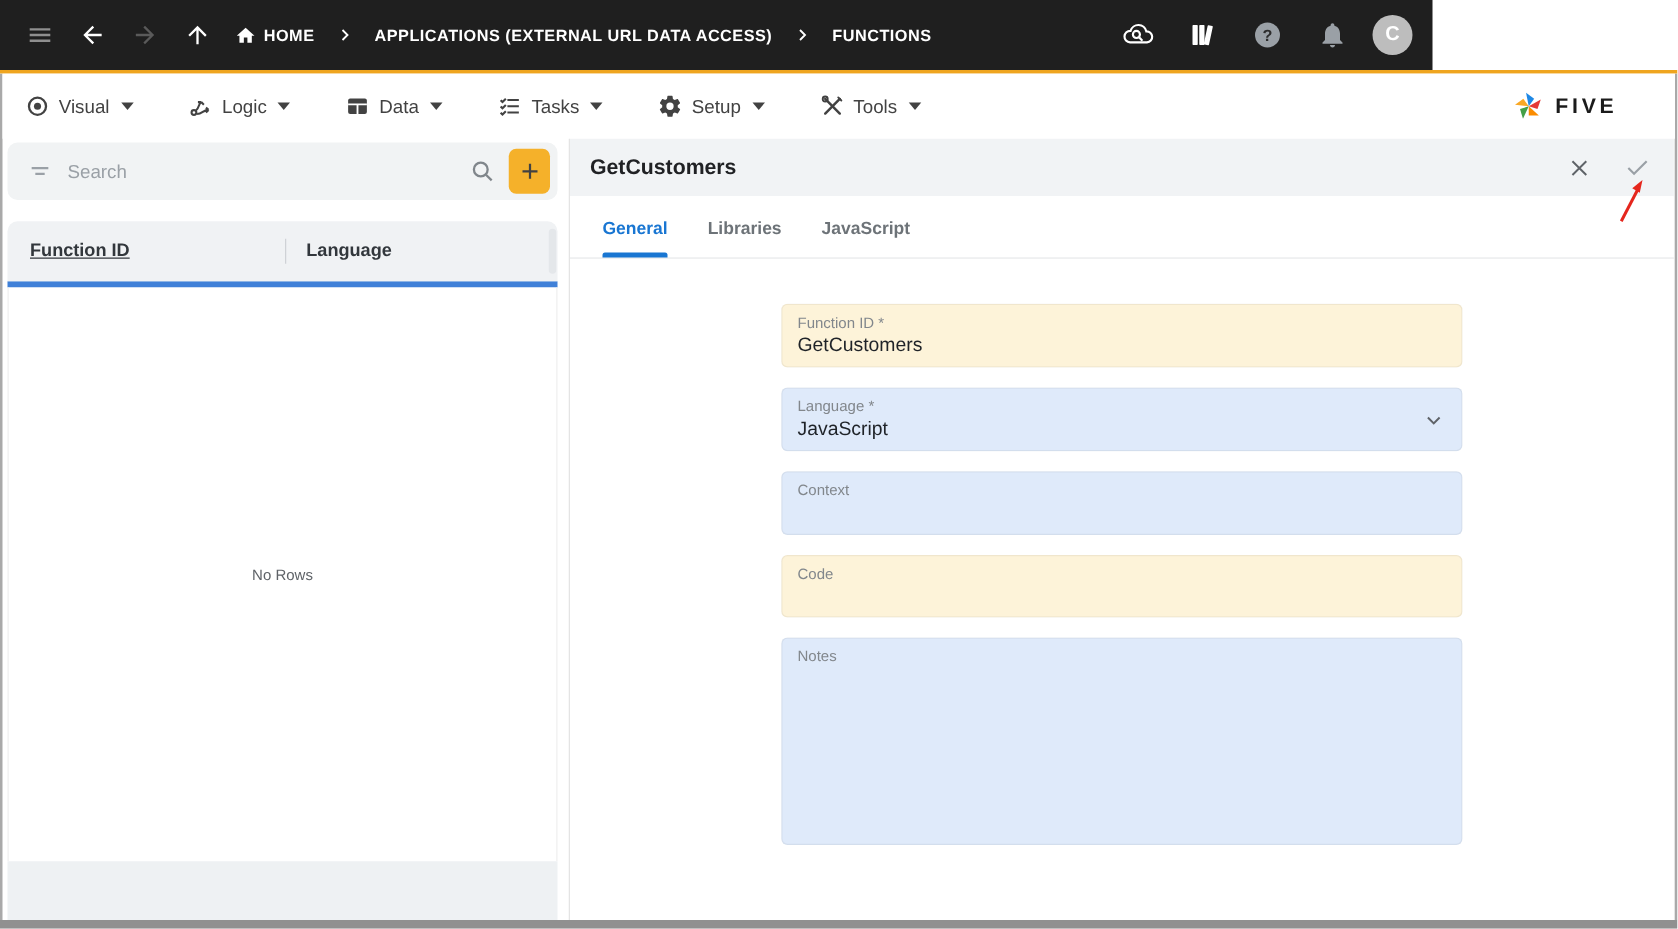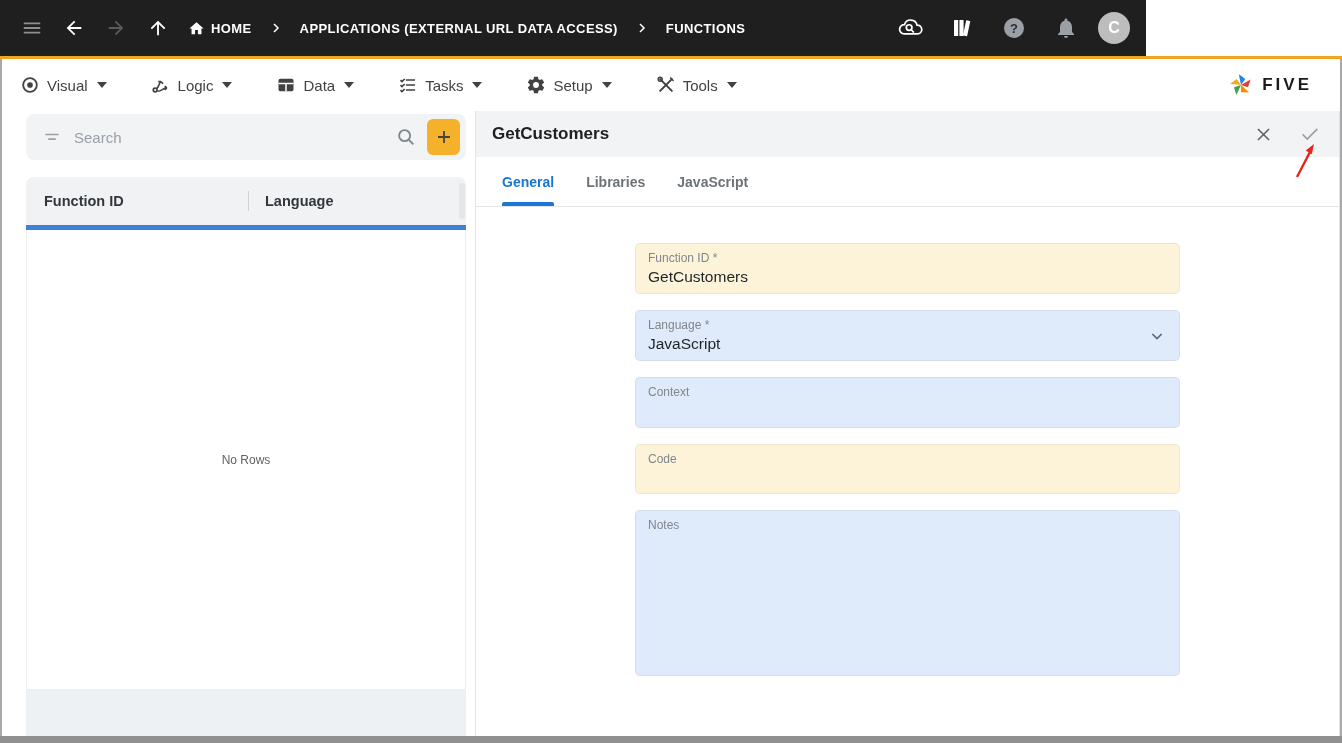--- a/index.html
+++ b/index.html
@@ -24,40 +24,40 @@
   
   .content-frame { position:absolute; left:0; top:59px; width:1342px; height:677px;
                    border-left:2px solid #a9a9a9; border-right:2px solid #a9a9a9; background:#fff; }
 
   
   .menubar { height:52px; display:flex; align-items:center; padding-left:18px; background:#fff; }
   .menu-item { display:flex; align-items:center; gap:7px; margin-right:44px; color:#424242;
                font-size:15px; font-weight:500; cursor:default; }
   .caret-down { width:0; height:0; border-left:5px solid transparent; border-right:5px solid transparent;
                 border-top:6px solid #424242; margin-left:2px; }
-  .brand { margin-left:auto; margin-right:28px; display:flex; align-items:center; gap:8px; }
+  .brand { margin-left:auto; margin-right:46px; display:flex; align-items:center; gap:8px; }
   .brand-text { font-size:17px; font-weight:600; letter-spacing:3px; color:#1b1b1b; }
 
   
-  .workspace { display:flex; height:625px;padding-left:20px; }
+  .workspace { display:flex; height:625px; }
 
   
   .left-panel { width:444px; flex:0 0 auto; display:flex; flex-direction:column; padding:3px 0 0 4px; }
   .search-bar { height:46px; background:#f1f3f4; border-radius:8px; display:flex; align-items:center;
                 padding:0 6px 0 16px; }
   .search-input { flex:1; border:none; outline:none; background:transparent; font-size:15px; color:#202124;
                   margin-left:12px; }
   .search-input::placeholder { color:#9aa0a6; }
   .plus-btn { width:33px; height:36px; background:#f5b12a; border:none; border-radius:6px; margin-left:10px;
               display:flex; align-items:center; justify-content:center; cursor:pointer; }
   .grid { margin-top:17px; display:flex; flex-direction:column; flex:1; }
   .grid-header { height:48px; background:#f0f2f4; border-radius:8px 8px 0 0; display:flex; align-items:center;
                  position:relative; }
   .col-h { font-size:14.5px; font-weight:bold; color:#32373c; }
-  .col-h.first { padding-left:18px; width:222px; }
+  .col-h.first { padding-left:18px; width:222px;text-decoration:underline; }
   .col-divider { width:1px; height:20px; background:#cfd2d6; margin-right:16px; }
   .header-scroll-stub { position:absolute; right:1px; top:6px; width:6px; height:36px; background:#e4e7ea; border-radius:3px; }
   .grid-blueline { height:5px; background:#3f80d8; }
   .grid-body { flex:1; background:#fff; display:flex; align-items:center; justify-content:center;
                border-left:1px solid #f0f0f0; border-right:1px solid #f0f0f0; }
   .no-rows { color:#5f6368; font-size:12px; }
   .grid-footer { height:47px; background:#eef1f3; }
 
   
   .detail-panel { flex:1; margin-left:9px; display:flex; flex-direction:column;

